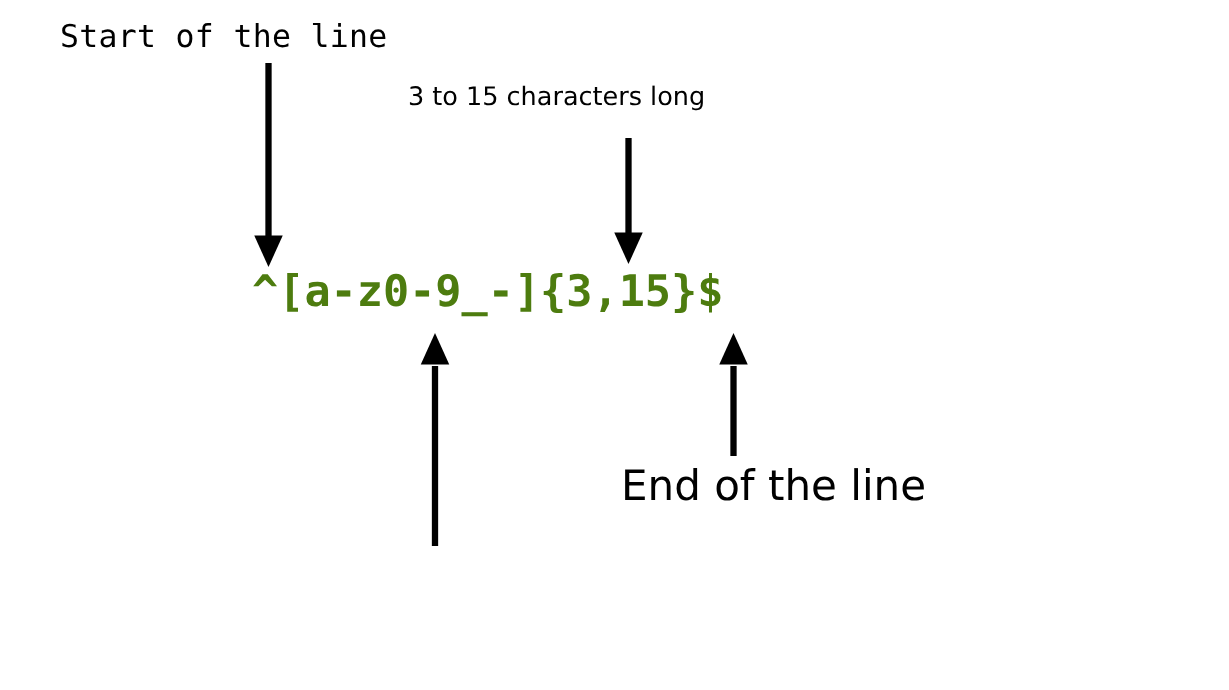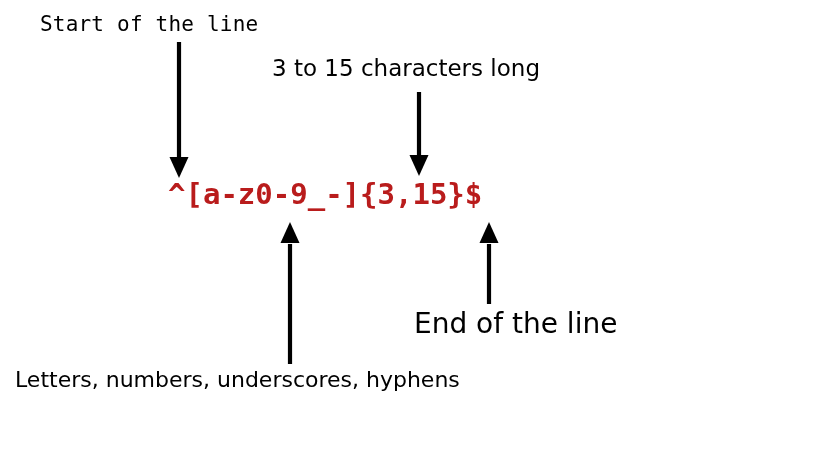--- a/index.html
+++ b/index.html
@@ -34,21 +34,21 @@
 
   #label-start-of-line {
     left: 40px;
     top: 14px;
     font-size: 21px;
     letter-spacing: 0.2px;
   }
   #label-length {
     left: 272px;
     top: 57px;
-    font-size: 23px;
+    font-size: 17px;
   }
   #label-end-of-line {
     left: 414px;
     top: 310px;
     font-size: 28px;
   }
   #label-charset {
     left: 15px;
     top: 369px;
     font-size: 22px;
@@ -65,21 +65,21 @@
   
   #regex-pattern {
     position: absolute;
     left: 168px;
     top: 180px;
     font-family: "DejaVu Sans Mono", "Liberation Mono", monospace;
     font-size: 29px;
     font-weight: bold;
     letter-spacing: 0px;
     white-space: pre;
-    color: #b91c1c;
+    color: #4d7c0f;
     line-height: 1;
   }
 
   
   .arrow {
     position: absolute;
     overflow: visible;
   }
   .arrow svg {
     display: block;
@@ -122,15 +122,14 @@
     <svg width="22" height="86" viewBox="0 0 22 86">
       <line x1="11" y1="24" x2="11" y2="84" stroke="#000000" stroke-width="4.2"></line>
       <polygon points="11,2 1.5,23 20.5,23" fill="#000000"></polygon>
     </svg>
   </div>
 
   <div class="label label-sans" id="label-end-of-line">End of the line</div>
 
   <div class="label label-sans" id="label-clipped-fragment">:</div>
 
-  <div class="label label-sans" id="label-charset">Letters, numbers, underscores, hyphens</div>
 
 </div>
 
 </body></html>

